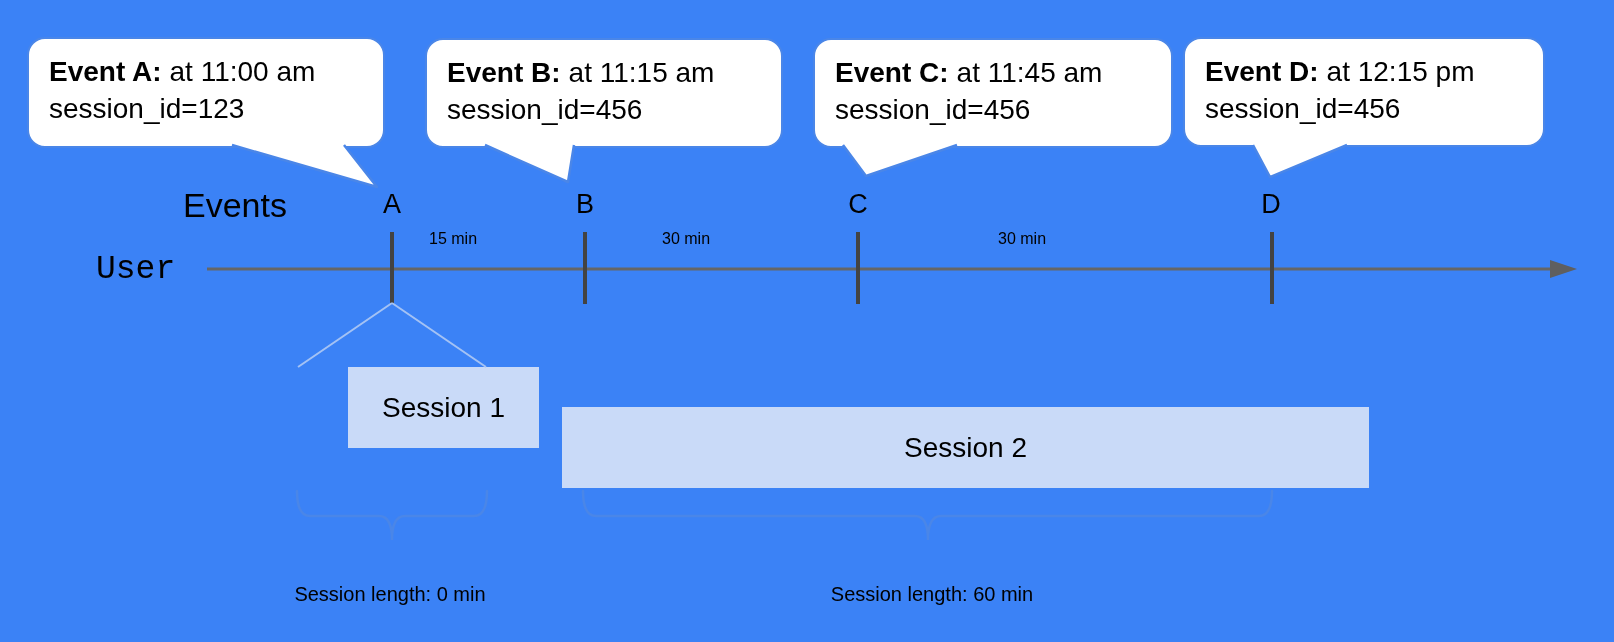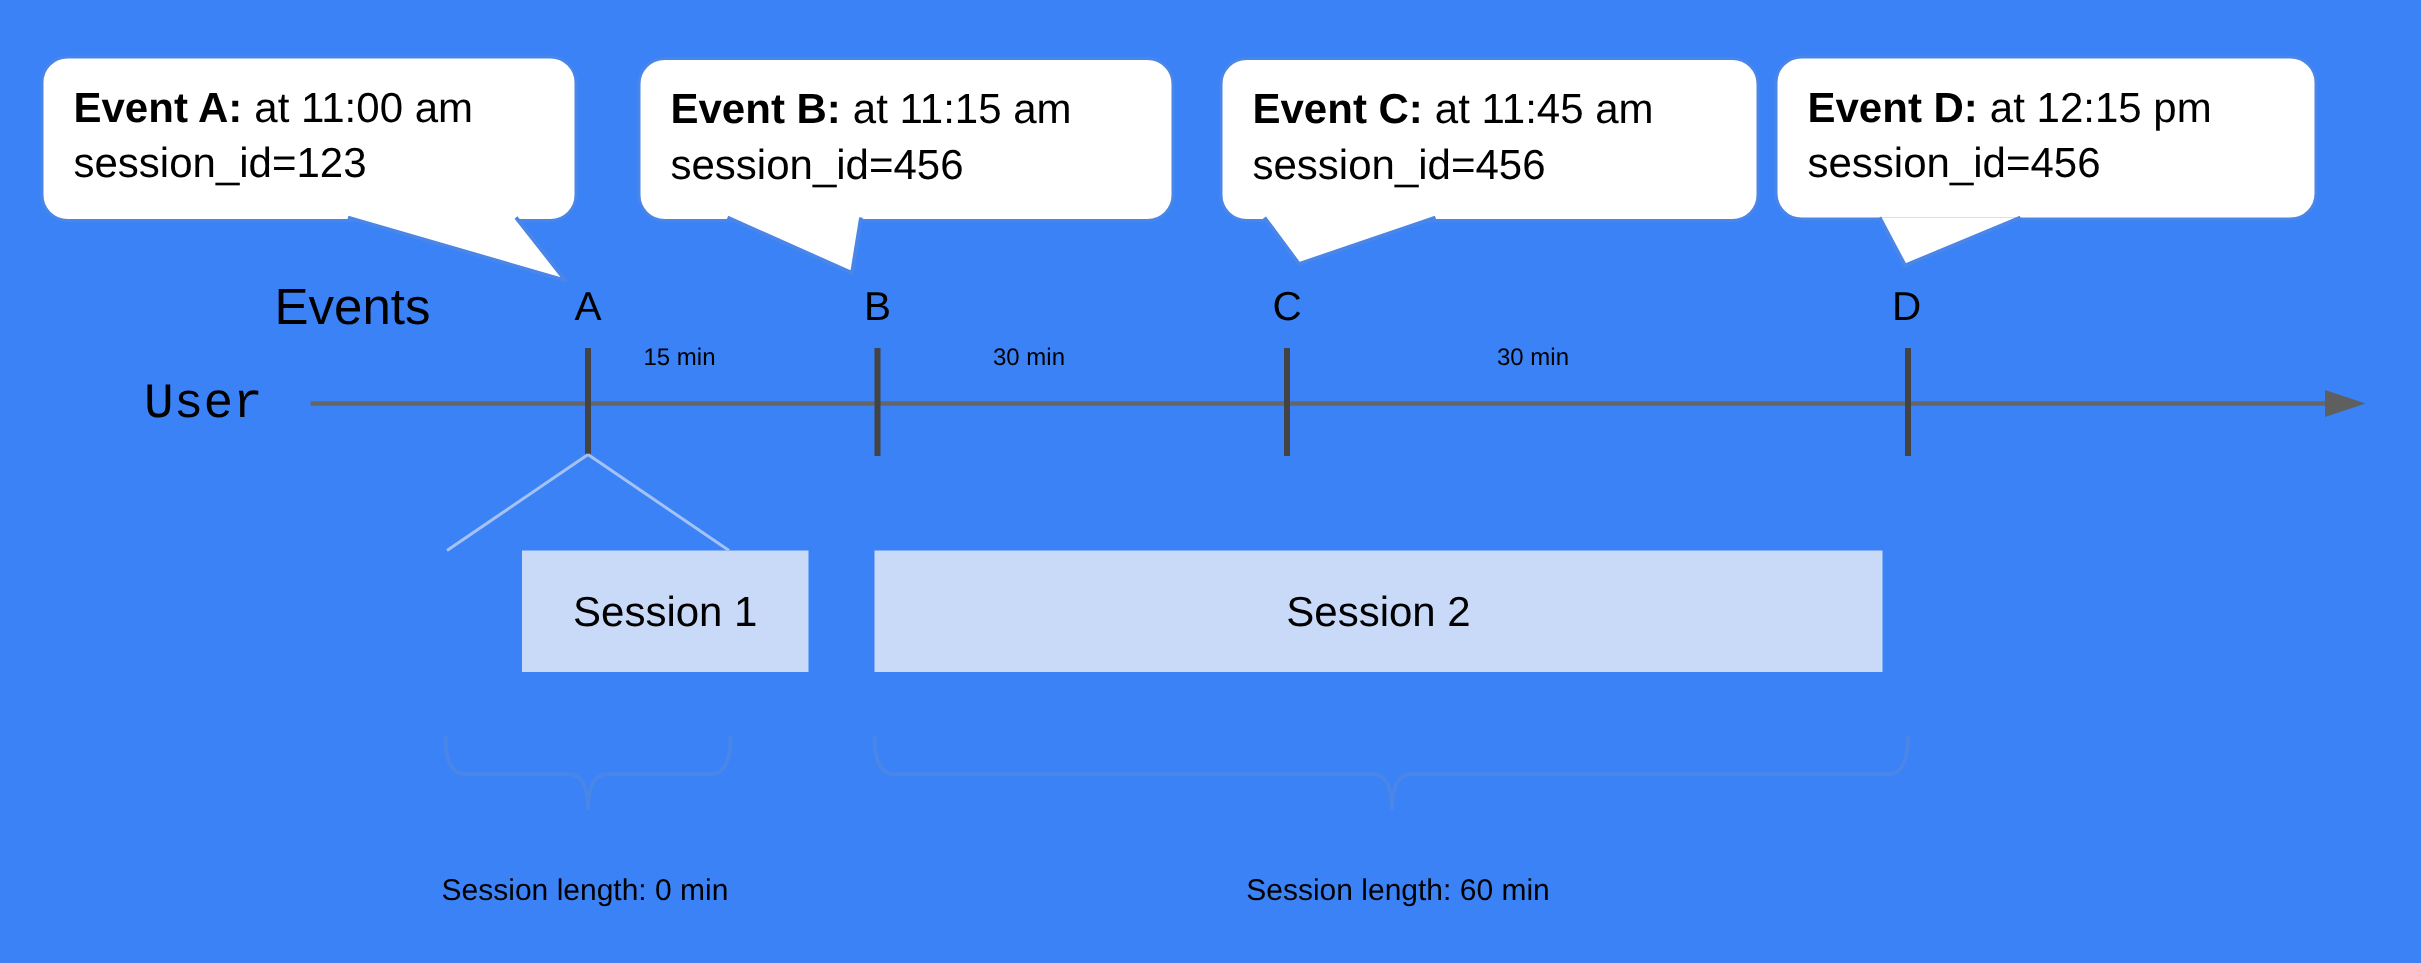--- a/index.html
+++ b/index.html
@@ -73,21 +73,21 @@
   </div>
 
   <div class="bubble" style="left:1183px;top:37px;width:362px;height:110px;">
     <div><span class="b">Event D:</span><span class="t">at 12:15 pm</span></div>
     <div>session_id=456</div>
   </div>
 
   <div class="session-bar" style="left:312px;width:191px;margin-left:36px;">
     <span>Session 1</span>
   </div>
-  <div class="session-bar" style="left:583px;width:672px;">
+  <div class="session-bar" style="left:562px;width:807px;margin-top:40px;">
     <span>Session 2</span>
   </div>
 
   <svg class="overlay" width="1614" height="642" viewBox="0 0 1614 642">
 
     <path d="M 232 145 L 377 187 L 344 145" fill="#ffffff" stroke="#4a86e8" stroke-width="2.5" stroke-linejoin="round"></path>
     <path d="M 485 145 L 568 182 L 574 145" fill="#ffffff" stroke="#4a86e8" stroke-width="2.5" stroke-linejoin="round"></path>
     <path d="M 843 145 L 866 176 L 957 145" fill="#ffffff" stroke="#4a86e8" stroke-width="2.5" stroke-linejoin="round"></path>
     <path d="M 1253 145 L 1270 177 L 1347 145" fill="#ffffff" stroke="#4a86e8" stroke-width="2.5" stroke-linejoin="round"></path>
 

